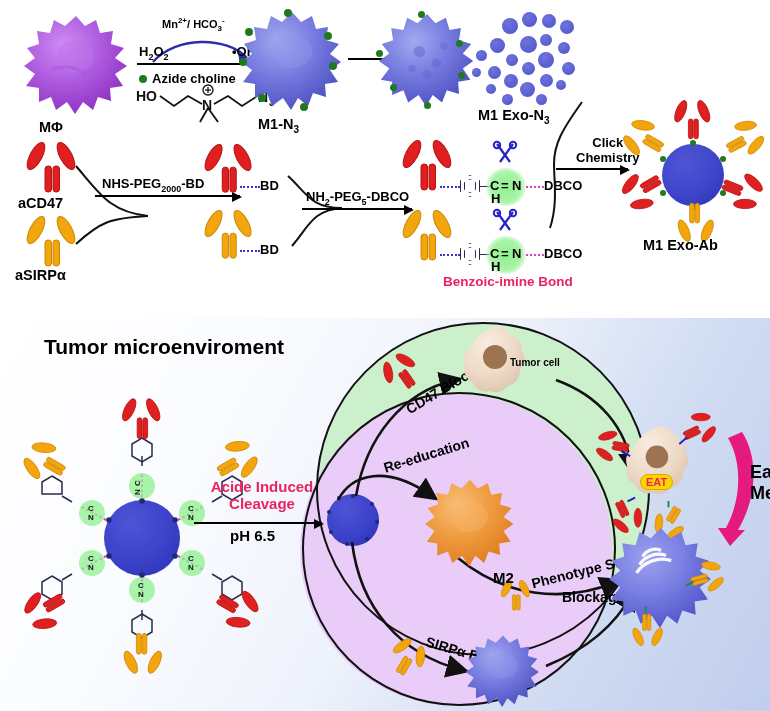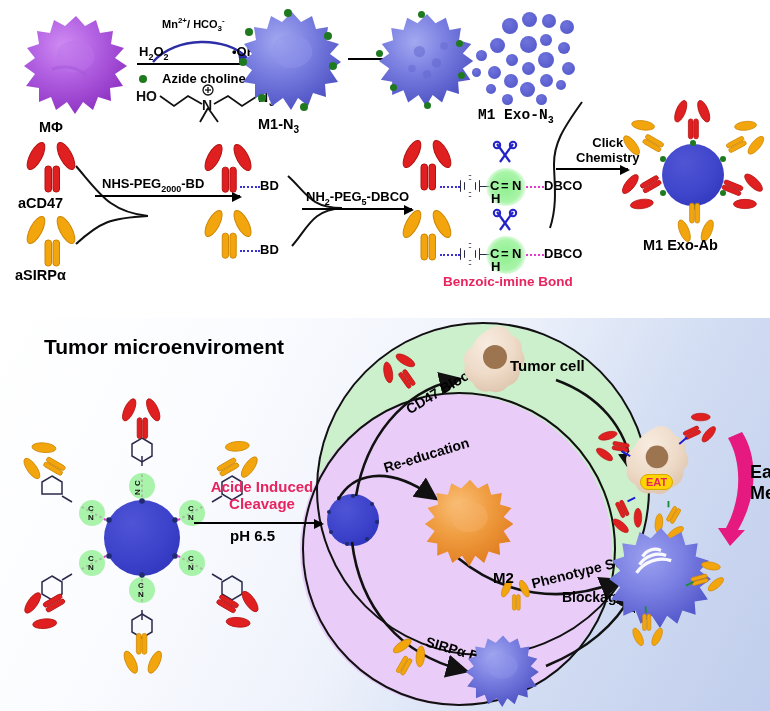--- a/index.html
+++ b/index.html
@@ -97,21 +97,21 @@
 
     <div class="arw" style="left:137px;top:63px;width:130px;"></div>
 
     <div class="abs t-rxn" style="left:139px;top:44px;">
       <span>H</span><sub style="font-size:9px">2</sub><span>O</span><sub style="font-size:9px">2</sub>
     </div>
     <div class="abs t-rxn" style="left:232px;top:44px;">•OH</div>
 
     <div class="abs" style="left:139px;top:69px;">
       <span class="abs" style="left:0;top:6px;width:8px;height:8px;border-radius:50%;background:#1f7a1f;"></span>
-      <span class="t-rxn" style="margin-left:23px;">Azide choline</span>
+      <span class="t-rxn" style="margin-left:13px;">Azide choline</span>
     </div>
 
     <div class="abs" style="left:136px;top:84px;width:144px;height:42px;">
       <svg width="144" height="42" viewBox="0 0 144 42">
         <g stroke="#111" stroke-width="1.8" fill="none">
           <path d="M24 12 L38 22 L52 12 L66 20"></path>
           <path d="M78 20 L92 12 L106 22 L120 13"></path>
           <path d="M72 24 L64 38"></path>
           <path d="M72 24 L82 38"></path>
         </g>
@@ -192,21 +192,21 @@
       <span class="exo" style="left:74px;top:6px;width:14px;height:14px;"></span>
       <span class="exo" style="left:72px;top:26px;width:12px;height:12px;"></span>
       <span class="exo" style="left:70px;top:44px;width:16px;height:16px;"></span>
       <span class="exo" style="left:72px;top:66px;width:13px;height:13px;"></span>
       <span class="exo" style="left:68px;top:86px;width:11px;height:11px;"></span>
       <span class="exo" style="left:92px;top:12px;width:14px;height:14px;"></span>
       <span class="exo" style="left:90px;top:34px;width:12px;height:12px;"></span>
       <span class="exo" style="left:94px;top:54px;width:13px;height:13px;"></span>
       <span class="exo" style="left:88px;top:72px;width:10px;height:10px;"></span>
     </div>
-    <div class="abs lbl t-name" style="left:478px;top:108px;font-family:Liberation Mono, monospace;">
+    <div class="abs lbl t-name" style="left:478px;top:108px;">
       <span>M1 Exo-N</span><sub style="font-size:10px">3</sub>
     </div>
 
     <div class="abs" style="left:22px;top:142px;width:60px;height:56px;">
       <svg width="60" height="56" viewBox="0 0 60 56">
         <g fill="#e02020" stroke="#b31010" stroke-width="1">
           <ellipse cx="14" cy="14" rx="6" ry="15" transform="rotate(28 14 14)"></ellipse>
           <ellipse cx="44" cy="14" rx="6" ry="15" transform="rotate(-28 44 14)"></ellipse>
           <rect x="23" y="24" width="6.5" height="26" rx="3"></rect>
           <rect x="31" y="24" width="6.5" height="26" rx="3"></rect>
@@ -621,21 +621,21 @@
           <stop offset="0%" stop-color="#f8ece0"></stop>
               <stop offset="60%" stop-color="#eedbc8"></stop>
           <stop offset="100%" stop-color="#dfc7b0"></stop>
             </radialGradient>
           </defs>
         <path d="M33 2 q12 -1 16 9 q12 4 11 16 q6 10 -2 18 q0 13 -12 17 q-8 9 -18 5 q-12 3 -17 -8
                  q-11 -6 -8 -18 q-4 -12 7 -18 q4 -12 23 -21 Z" fill="url(#gTum)"></path>
         <circle cx="33" cy="33" r="12" fill="#9c7450"></circle>
       </svg>
     </div>
-    <div class="abs lbl" style="left:510px;top:40px;font-size:15px;">Tumor cell</div>
+    <div class="abs lbl" style="left:510px;top:40px;font-size:10px;">Tumor cell</div>
 
     <div class="abs" style="left:424px;top:160px;width:92px;height:92px;">
       <svg width="92" height="92" viewBox="0 0 104 104">
         <defs>
             <radialGradient id="gM2" cx="38%" cy="30%" r="72%">
           <stop offset="0%" stop-color="#f9c07a"></stop>
               <stop offset="48%" stop-color="#f09d41"></stop>
           <stop offset="100%" stop-color="#e07e20"></stop>
             </radialGradient>
           </defs>

